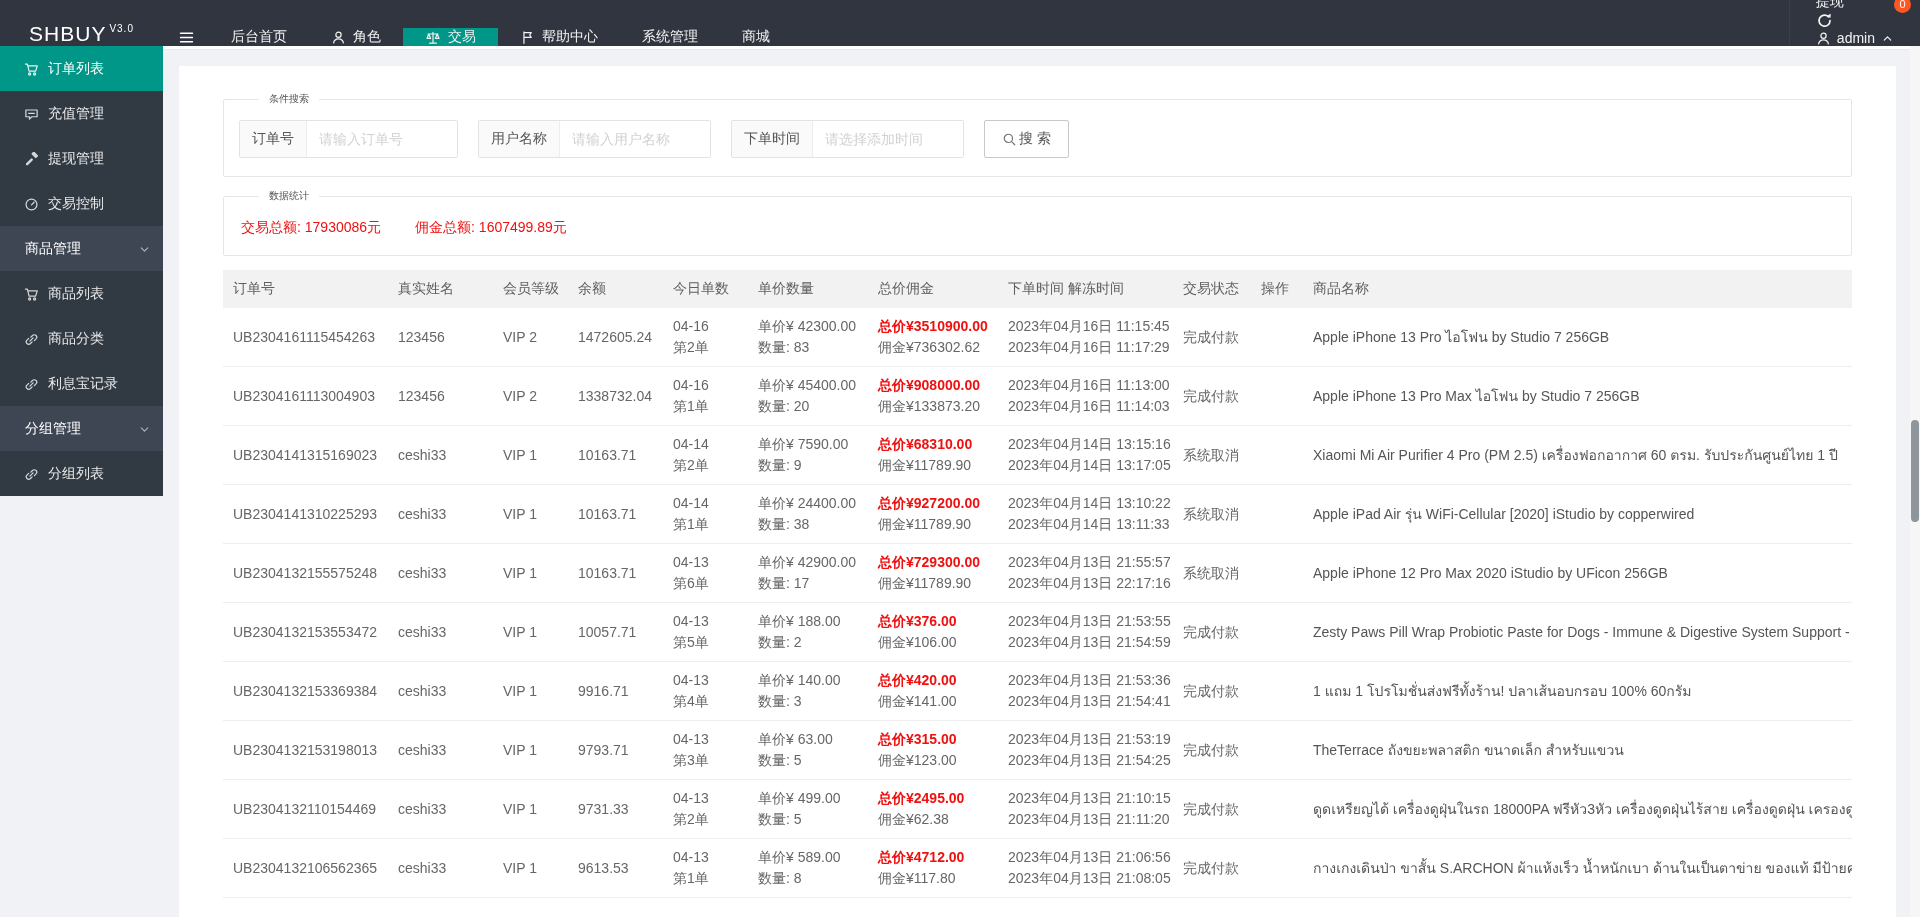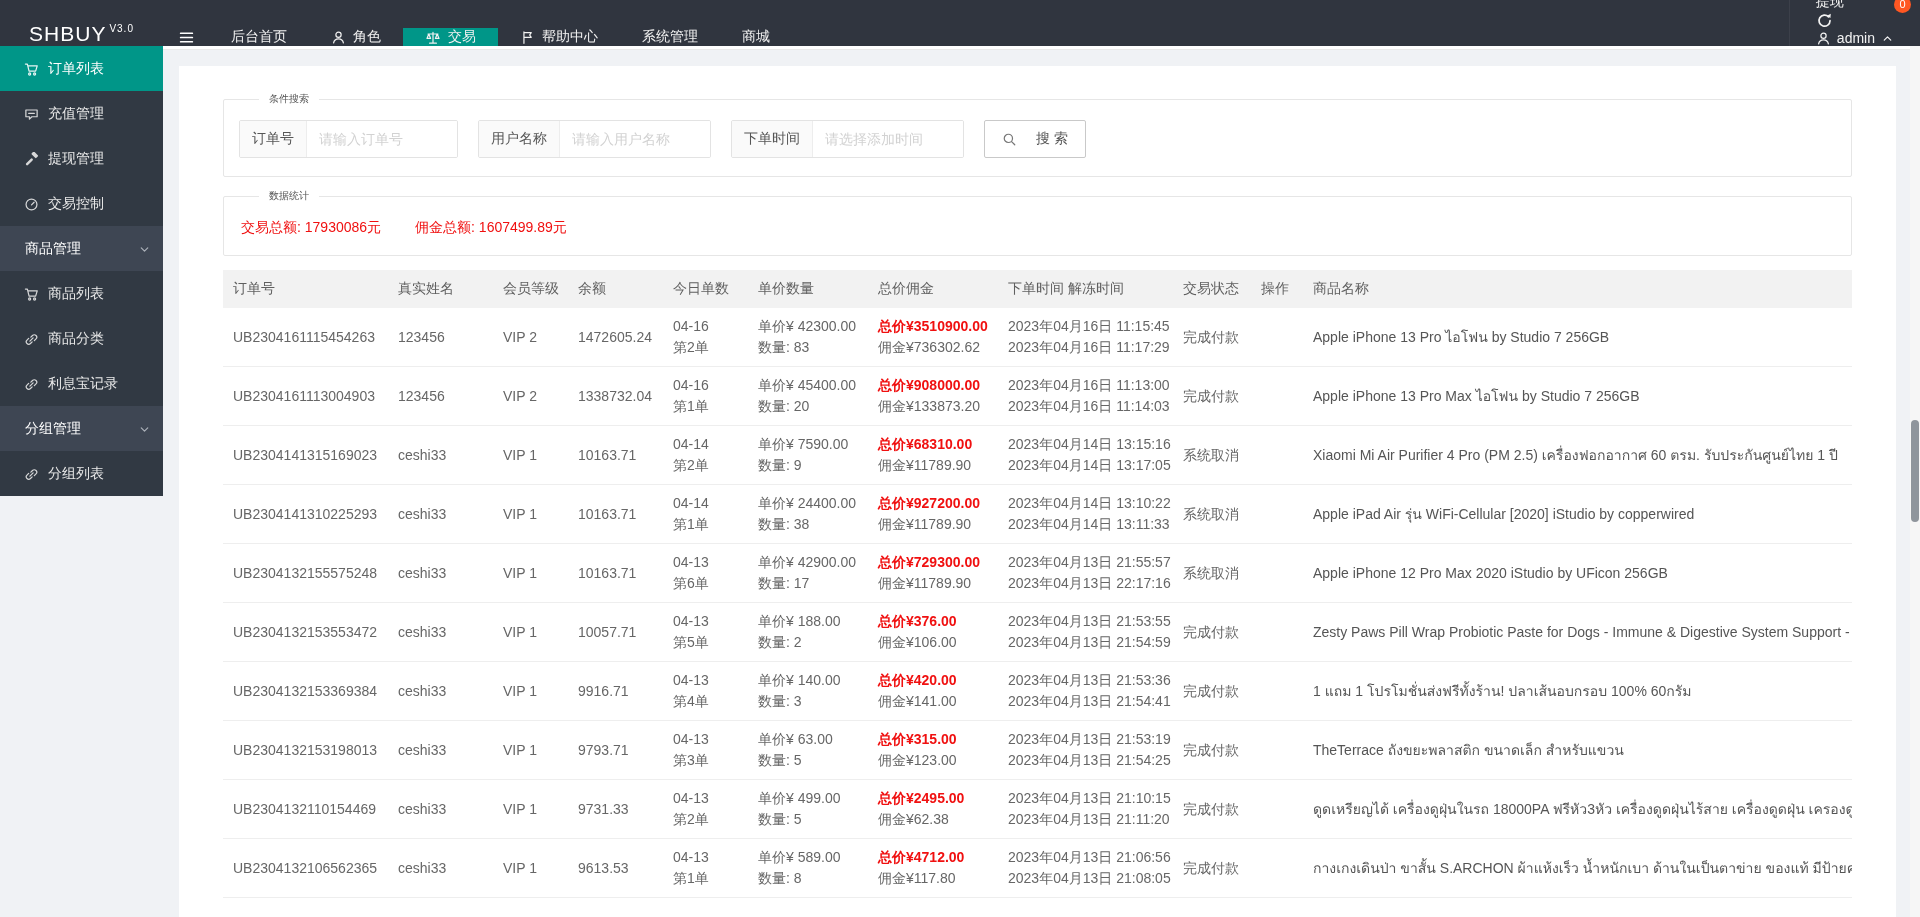--- a/index.html
+++ b/index.html
@@ -47,21 +47,21 @@
   fieldset.fld { border:1px solid #e6e6e6; border-radius:2px; padding:10px 15px 12px; margin-top:12px; }
   fieldset.fld legend { margin-left:20px; padding:0 10px; font-size:10px; color:#555; }
 
   .search-row { display:flex; align-items:center; gap:20px; padding:4px 0 6px; }
   .input-group { display:flex; height:38px; border:1px solid #e3e3e3; border-radius:2px;
                  overflow:hidden; background:#fff; }
   .ig-label { display:flex; align-items:center; padding:0 12px; background:#fafafa;
               border-right:1px solid #ededed; color:#555; font-size:14px; white-space:nowrap; }
   .ig-input { border:none; outline:none; padding:0 12px; font-size:14px; color:#555; width:150px; }
   .ig-input::placeholder { color:#d2d2d2; }
-  .search-btn { display:flex; align-items:center; gap:19px; height:38px; padding:0 17px;
+  .search-btn { display:flex; align-items:center; gap:2px; height:38px; padding:0 17px;
                 background:#fff; border:1px solid #c9c9c9; border-radius:2px; font-size:14px;
                 color:#555; cursor:pointer; }
   .search-btn .ico { color:#767676; }
 
   .stats-row { padding:6px 0 6px 2px; font-size:14px; color:var(--red,#f01010); display:flex; gap:34px; }
 
   .table-wrap { margin-top:14px; }
   table { width:100%; border-collapse:collapse; table-layout:fixed; }
   th { background:#f2f2f2; height:38px; text-align:left; padding:0 10px; font-size:14px;
        color:#5f5f5f; font-weight:normal; white-space:nowrap; overflow:hidden; }

